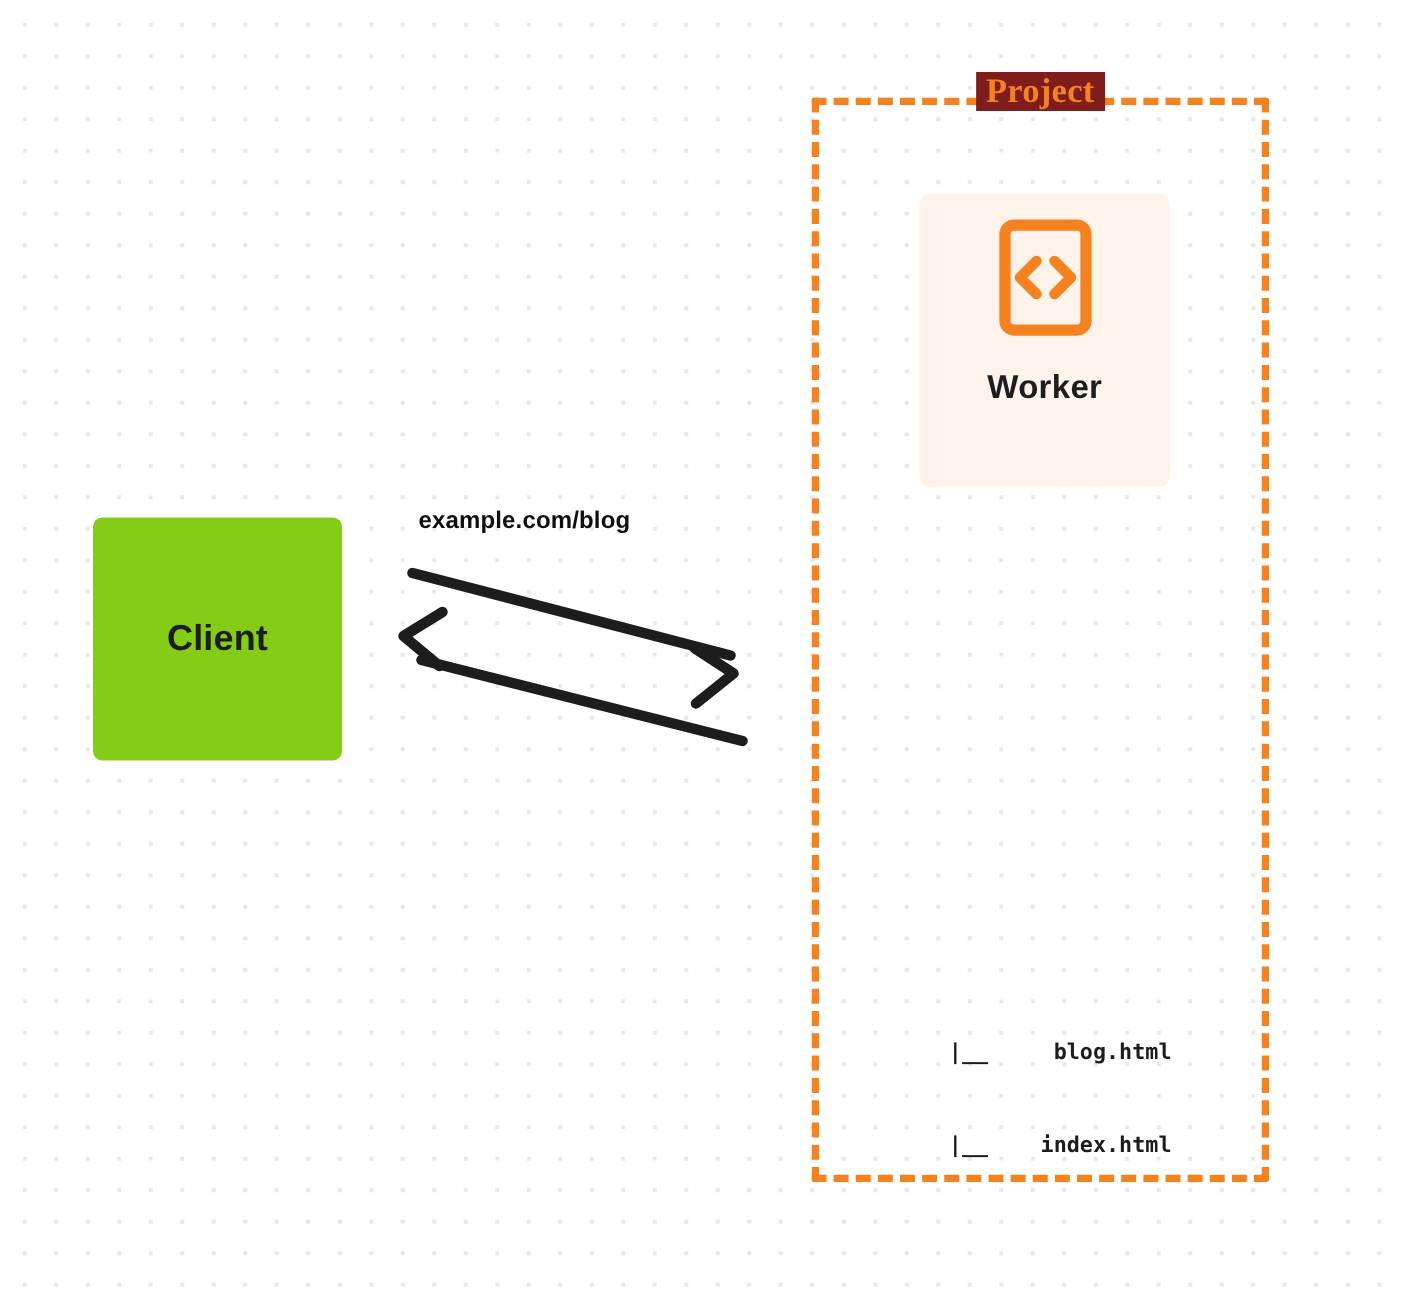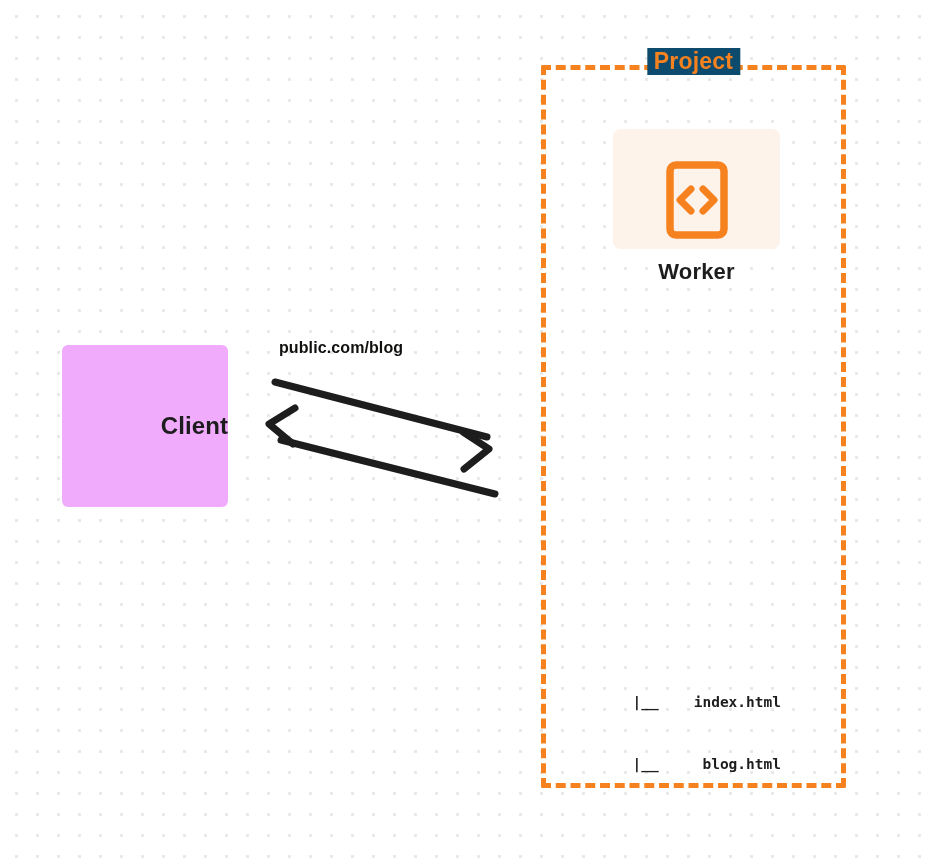--- a/index.html
+++ b/index.html
@@ -26,25 +26,25 @@
     height: 860px;
   }
 
   
   .client-box {
     position: absolute;
     left: 62px;
     top: 345px;
     width: 166px;
     height: 162px;
-    background: #f0abfc;
+    background: #84cc16;
     border-radius: 6px;
     display: flex;
     align-items: center;
-    justify-content: flex-end;
+    justify-content: center;
   }
   .client-label {
     font-size: 24px;
     font-weight: 700;
     color: #1d1d1d;
     letter-spacing: 0.1px;
   }
 
   
   .edge-label {
@@ -80,44 +80,45 @@
     position: absolute;
     inset: 0;
     border: 5px dashed #f6821f;
     border-radius: 2px;
   }
   .project-title {
     position: absolute;
     top: -17px;
     left: 50%;
     transform: translateX(-50%);
-    background: #0c4a6e;
+    background: #7f1d1d;
     padding: 0 7px;
     font-size: 23px;
     font-weight: 700;
     color: #f6821f;
     letter-spacing: 0.2px;
     white-space: nowrap;
+    font-family: Liberation Serif, serif;
   }
 
   
   .card {
     position: absolute;
     width: 167px;
     background: #fdf3ea;
     border-radius: 8px;
     display: flex;
     flex-direction: column;
     align-items: center;
   }
   .card-worker {
     left: 613px;
     top: 129px;
-    height: 120px;
-    padding-top: 32px;
+    height: 196px;
+    padding-top: 17px;
   }
   .card-assets {
     left: 609px;
     top: 481px;
     height: 162px;
     padding-top: 28px;
   }
   .card-icon {
     display: block;
   }
@@ -147,21 +148,21 @@
 </style>
 </head>
 <body>
 
 <div class="canvas">
 
   <div class="client-box">
     <span class="client-label">Client</span>
   </div>
 
-  <div class="edge-label">public.com/blog</div>
+  <div class="edge-label">example.com/blog</div>
 
   <svg class="arrows" viewBox="0 0 938 860">
 
     <g>
       <line x1="487" y1="437" x2="275" y2="382" stroke="#1d1d1d" stroke-width="7" stroke-linecap="round"></line>
       <polyline points="295,408 269,424 293,444" fill="none" stroke="#1d1d1d" stroke-width="7" stroke-linecap="round" stroke-linejoin="round"></polyline>
     </g>
 
     <g>
       <line x1="281" y1="440" x2="495" y2="494" stroke="#1d1d1d" stroke-width="7" stroke-linecap="round"></line>
@@ -180,18 +181,18 @@
         <rect x="4" y="4" width="54" height="70" rx="6" ry="6" fill="none" stroke="#f6821f" stroke-width="7.5"></rect>
         <polyline points="25,28 14,39 25,50" fill="none" stroke="#f6821f" stroke-width="7" stroke-linecap="round" stroke-linejoin="round"></polyline>
         <polyline points="37,28 48,39 37,50" fill="none" stroke="#f6821f" stroke-width="7" stroke-linecap="round" stroke-linejoin="round"></polyline>
       </svg>
     </span>
     <span class="card-label">Worker</span>
   </div>
 
 
   <div class="file-tree">
+    <span class="tree-row">   |__     blog.html</span>
     <span class="tree-row">   |__    index.html</span>
-    <span class="tree-row">   |__     blog.html</span>
     
   </div>
 
 </div>
 
 </body></html>

